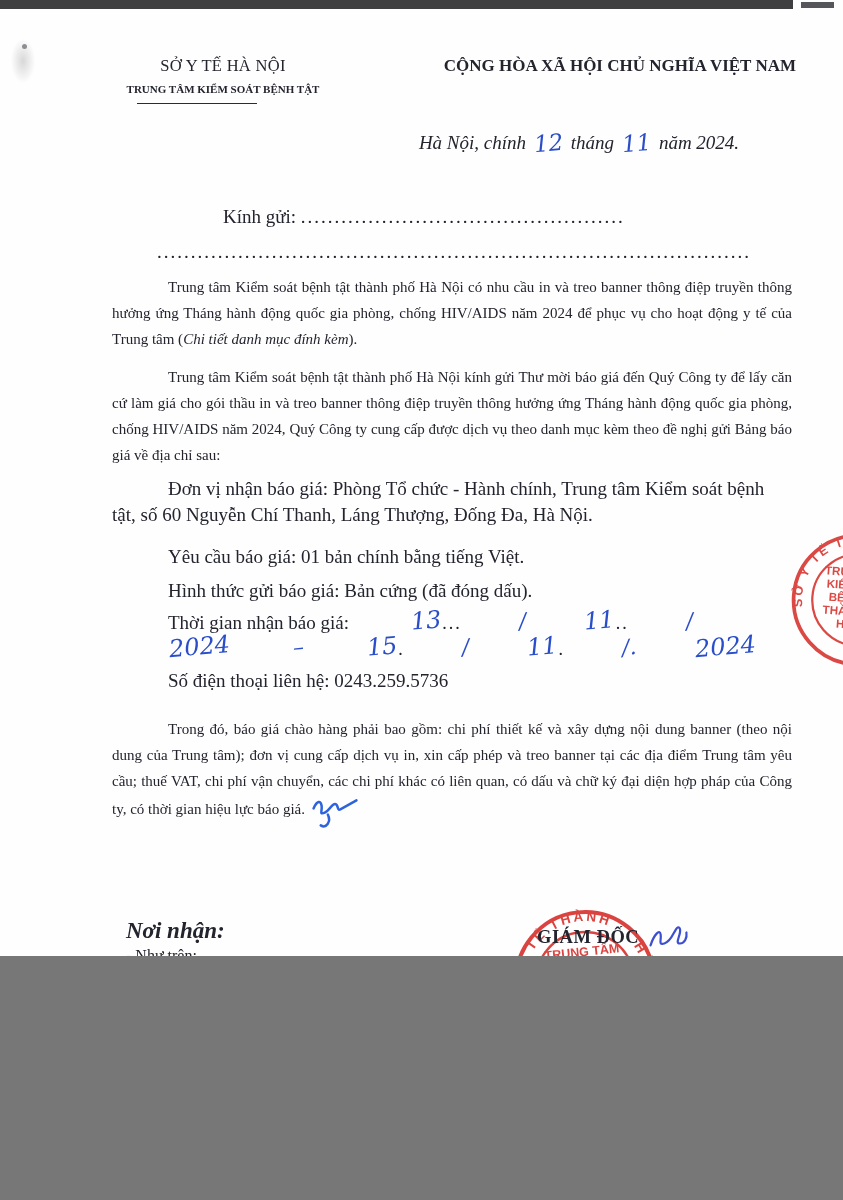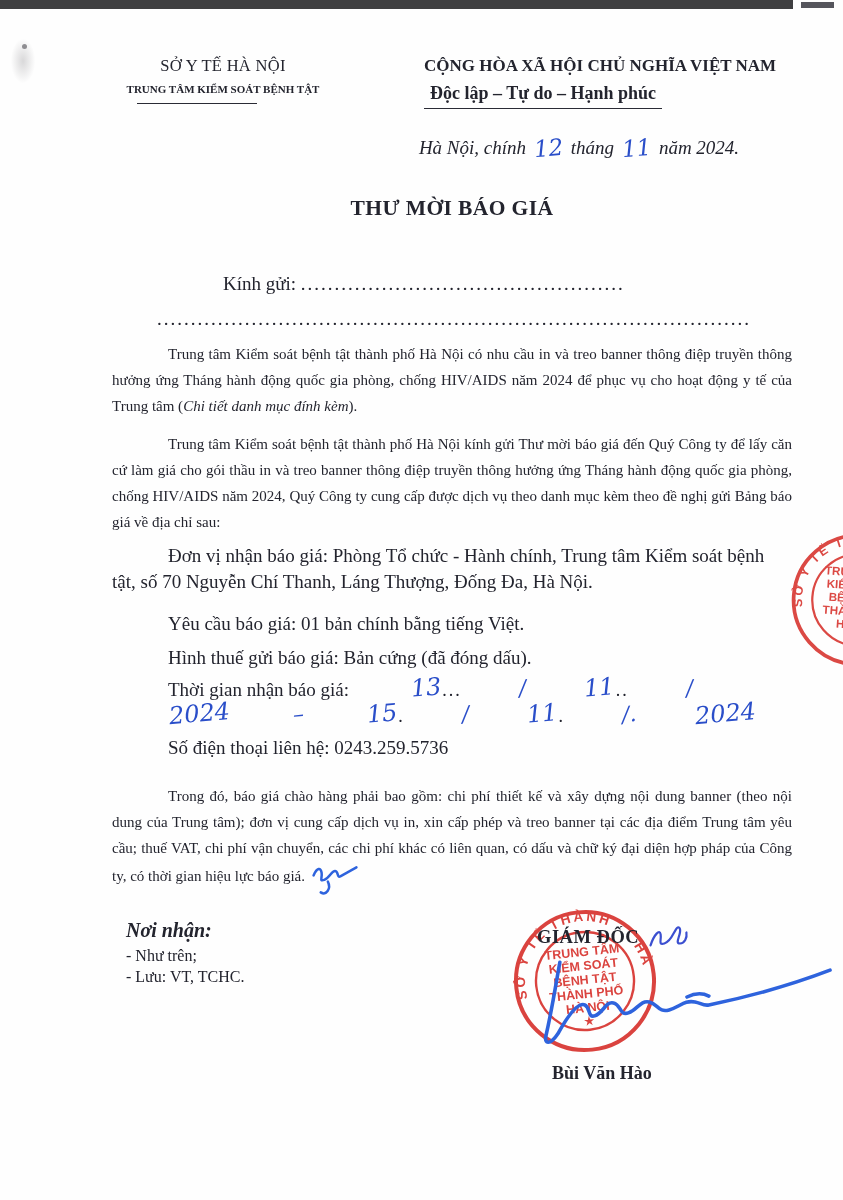--- a/index.html
+++ b/index.html
@@ -1,37 +1,37 @@
 <!DOCTYPE html>
 <html><head>
 <meta charset="utf-8">
 <style>
   * { margin:0; padding:0; box-sizing:border-box; }
   html,body { background:#777; }
   .page {
-    position:relative; width:843px; height:1200px; margin:0 auto;
+    position:relative; width:843px; height:956px; margin:0 auto;
     background:#fefefe; overflow:hidden;
     font-family:"Liberation Serif", serif; color:#23242e;
   }
   
   .scan-bar  { position:absolute; left:0; top:0; width:793px; height:9px; background:#3f3f41; }
   .scan-bar2 { position:absolute; left:801px; top:2px; width:33px; height:6px; background:#55555c; }
   .smudge { position:absolute; left:6px; top:30px; width:34px; height:62px;
     background:radial-gradient(closest-side, rgba(120,118,122,.28), rgba(120,118,122,0) 72%); }
   .smudge::after { content:""; position:absolute; left:16px; top:14px; width:5px; height:5px;
     border-radius:50%; background:rgba(60,58,66,.55); }
 
   .doc { padding:54px 51px 0 112px; }
 
   .header { display:flex; align-items:flex-start; margin-left:-54px; margin-right:-4px; }
   .h-left { width:322px; margin-left:4px; text-align:center; }
   .h-l1 { font-size:16.5px; letter-spacing:.3px; line-height:23px; }
   .h-l2 { font-size:11px; font-weight:bold; line-height:24px; }
   .h-underline { width:120px; border-top:1.6px solid #2a2b35; margin:2px auto 0; transform:translateX(-26px); }
-  .h-right { width:372px; margin-left:auto; text-align:left; }
+  .h-right { width:372px; margin-left:auto; text-align:right; }
   .h-r1 { font-size:17px; font-weight:bold; line-height:23px; }
   .h-r2 { display:inline-block; font-size:18px; font-weight:bold; line-height:24px;
           margin-top:4px; padding:0 6px 3px; border-bottom:1.6px solid #2a2b35; }
 
   .date-line { width:390px; margin:26px 28px 0 auto; text-align:center;
                font-style:italic; font-size:19px; line-height:26px; transform:translateX(10px); }
 
   .hw { font-family:"DejaVu Serif", serif; font-style:italic; color:#2a4ec9;
         display:inline-block; transform:rotate(-5deg); line-height:18px; vertical-align:-2px; }
   .hw-date { font-size:23px; margin:0 3px; }
@@ -49,21 +49,21 @@
   .item { font-size:19px; line-height:26px; text-indent:56px; }
   .p1 { margin-top:12px; } .p2 { margin-top:12px; }
   .it1 { margin-top:8px; } .it2 { margin-top:16px; } .it3 { margin-top:8px; }
   .it4 { margin-top:6px; } .it5 { margin-top:6px; }
   .p3 { margin-top:22px; } .closing { margin-top:10px; }
 
   .inline-squiggle { display:inline-block; vertical-align:-16px; margin-left:5px; }
 
   
   .recipients { position:absolute; left:126px; top:920px; font-size:16px; line-height:21px; }
-  .recipients .r-title { font-size:20px; font-weight:bold; font-style:italic; margin-bottom:4px; }
+  .recipients .r-title { font-size:23px; font-weight:bold; font-style:italic; margin-bottom:4px; }
 
   .role { position:absolute; left:537px; top:927px; font-size:18.5px; font-weight:bold; letter-spacing:.5px; z-index:3; }
   .role .vb { position:absolute; left:108px; top:-8px; }
 
   .stamp { position:absolute; z-index:2; }
   .stamp-footer { left:510px; top:906px; width:150px; height:150px; transform:rotate(-6deg); opacity:.95; }
   .stamp-edge { left:788px; top:530px; width:140px; height:140px; transform:rotate(4deg); opacity:.92; }
 
   .signature { position:absolute; left:538px; top:950px; z-index:4; }
   .sig-name { position:absolute; left:552px; top:1063px; width:172px; 
@@ -81,47 +81,45 @@
   <div class="doc">
 
     <div class="header">
       <div class="h-left">
         <div class="h-l1">SỞ Y TẾ HÀ NỘI</div>
         <div class="h-l2">TRUNG TÂM KIỂM SOÁT BỆNH TẬT</div>
         <div class="h-underline"></div>
       </div>
       <div class="h-right">
         <div class="h-r1">CỘNG HÒA XÃ HỘI CHỦ NGHĨA VIỆT NAM</div>
-        <div class="h-r2">Độc lập – Tự do – Hạnh phúc</div>
       </div>
     </div>
 
     <div class="date-line">
       <span>Hà Nội, chính</span>
       <span class="hw hw-date">12</span>
       <span>tháng</span>
       <span class="hw hw-date">11</span>
       <span>năm 2024.</span>
     </div>
 
-    <div class="title">THƯ MỜI BÁO GIÁ</div>
 
     <div class="salutation">
       <span>Kính gửi:</span>
       <span class="leader-dots">................................................</span>
     </div>
     <div class="dots-line">........................................................................................</div>
 
     <p class="para p1"><span>Trung tâm Kiểm soát bệnh tật thành phố Hà Nội có nhu cầu in và treo banner thông điệp truyền thông hưởng ứng Tháng hành động quốc gia phòng, chống HIV/AIDS năm 2024 để phục vụ cho hoạt động y tế của Trung tâm (</span><i>Chi tiết danh mục đính kèm</i><span>).</span></p>
 
     <p class="para p2">Trung tâm Kiểm soát bệnh tật thành phố Hà Nội kính gửi Thư mời báo giá đến Quý Công ty để lấy căn cứ làm giá cho gói thầu in và treo banner thông điệp truyền thông hưởng ứng Tháng hành động quốc gia phòng, chống HIV/AIDS năm 2024, Quý Công ty cung cấp được dịch vụ theo danh mục kèm theo đề nghị gửi Bảng báo giá về địa chỉ sau:</p>
 
-    <p class="item it1">Đơn vị nhận báo giá: Phòng Tổ chức - Hành chính, Trung tâm Kiểm soát bệnh tật, số 70 Nguyễn Chí Thanh, Láng Thượng, Đống Đa, Hà Nội.</p>
+    <p class="item it1">Đơn vị nhận báo giá: Phòng Tổ chức - Hành chính, Trung tâm Kiểm soát bệnh tật, số 60 Nguyễn Chí Thanh, Láng Thượng, Đống Đa, Hà Nội.</p>
     <p class="item it2">Yêu cầu báo giá: 01 bản chính bằng tiếng Việt.</p>
-    <p class="item it3">Hình thuế gửi báo giá: Bản cứng (đã đóng dấu).</p>
+    <p class="item it3">Hình thức gửi báo giá: Bản cứng (đã đóng dấu).</p>
 
     <p class="item it4">
       <span>Thời gian nhận báo giá:</span>
       <span class="hw hw-num">13</span><span class="tdot">...</span><span class="hw hw-s">/</span><span class="hw hw-num">11</span><span class="tdot">..</span><span class="hw hw-s">/</span><span class="hw hw-num">2024</span>
       <span class="hw hw-s">–</span>
       <span class="hw hw-num">15</span><span class="tdot">.</span><span class="hw hw-s">/</span><span class="hw hw-num">11</span><span class="tdot">.</span><span class="hw hw-s">/.</span><span class="hw hw-num">2024</span>
     </p>
 
     <p class="item it5">Số điện thoại liên hệ: 0243.259.5736</p>
 

